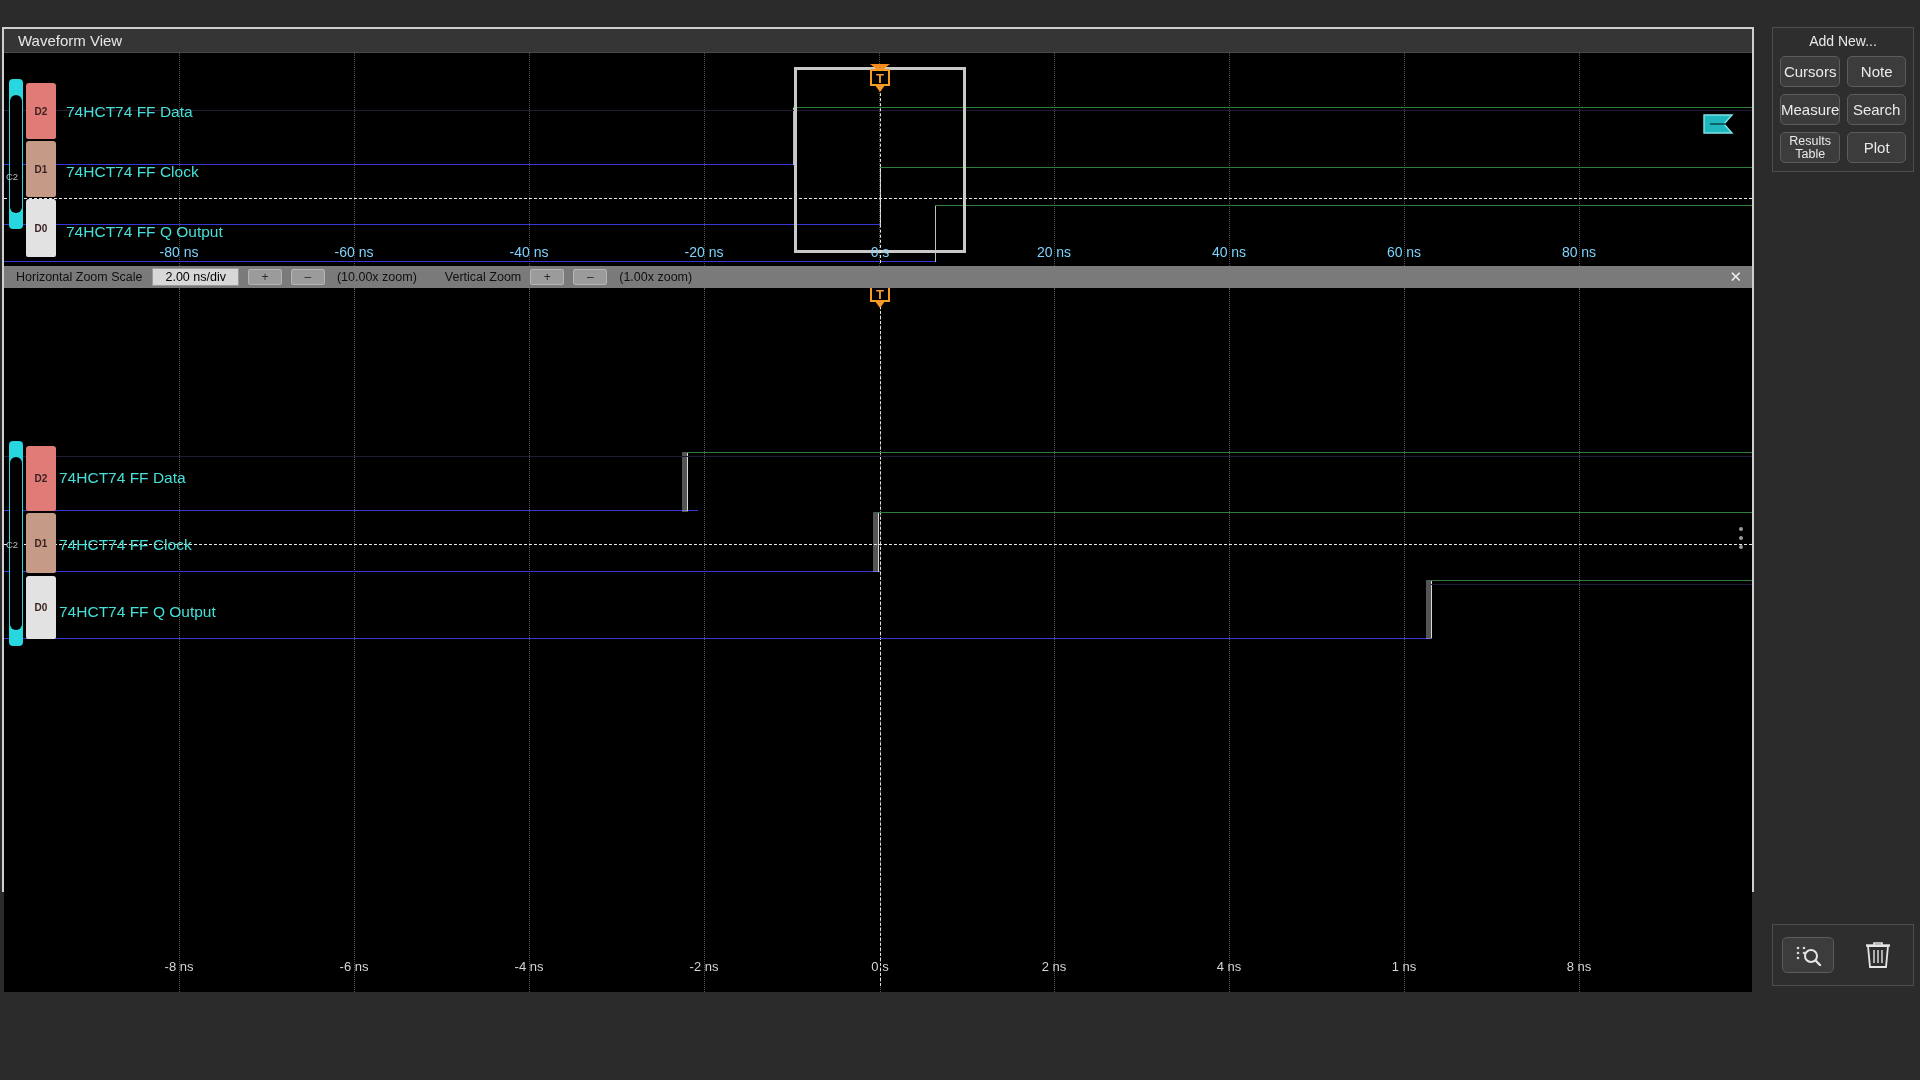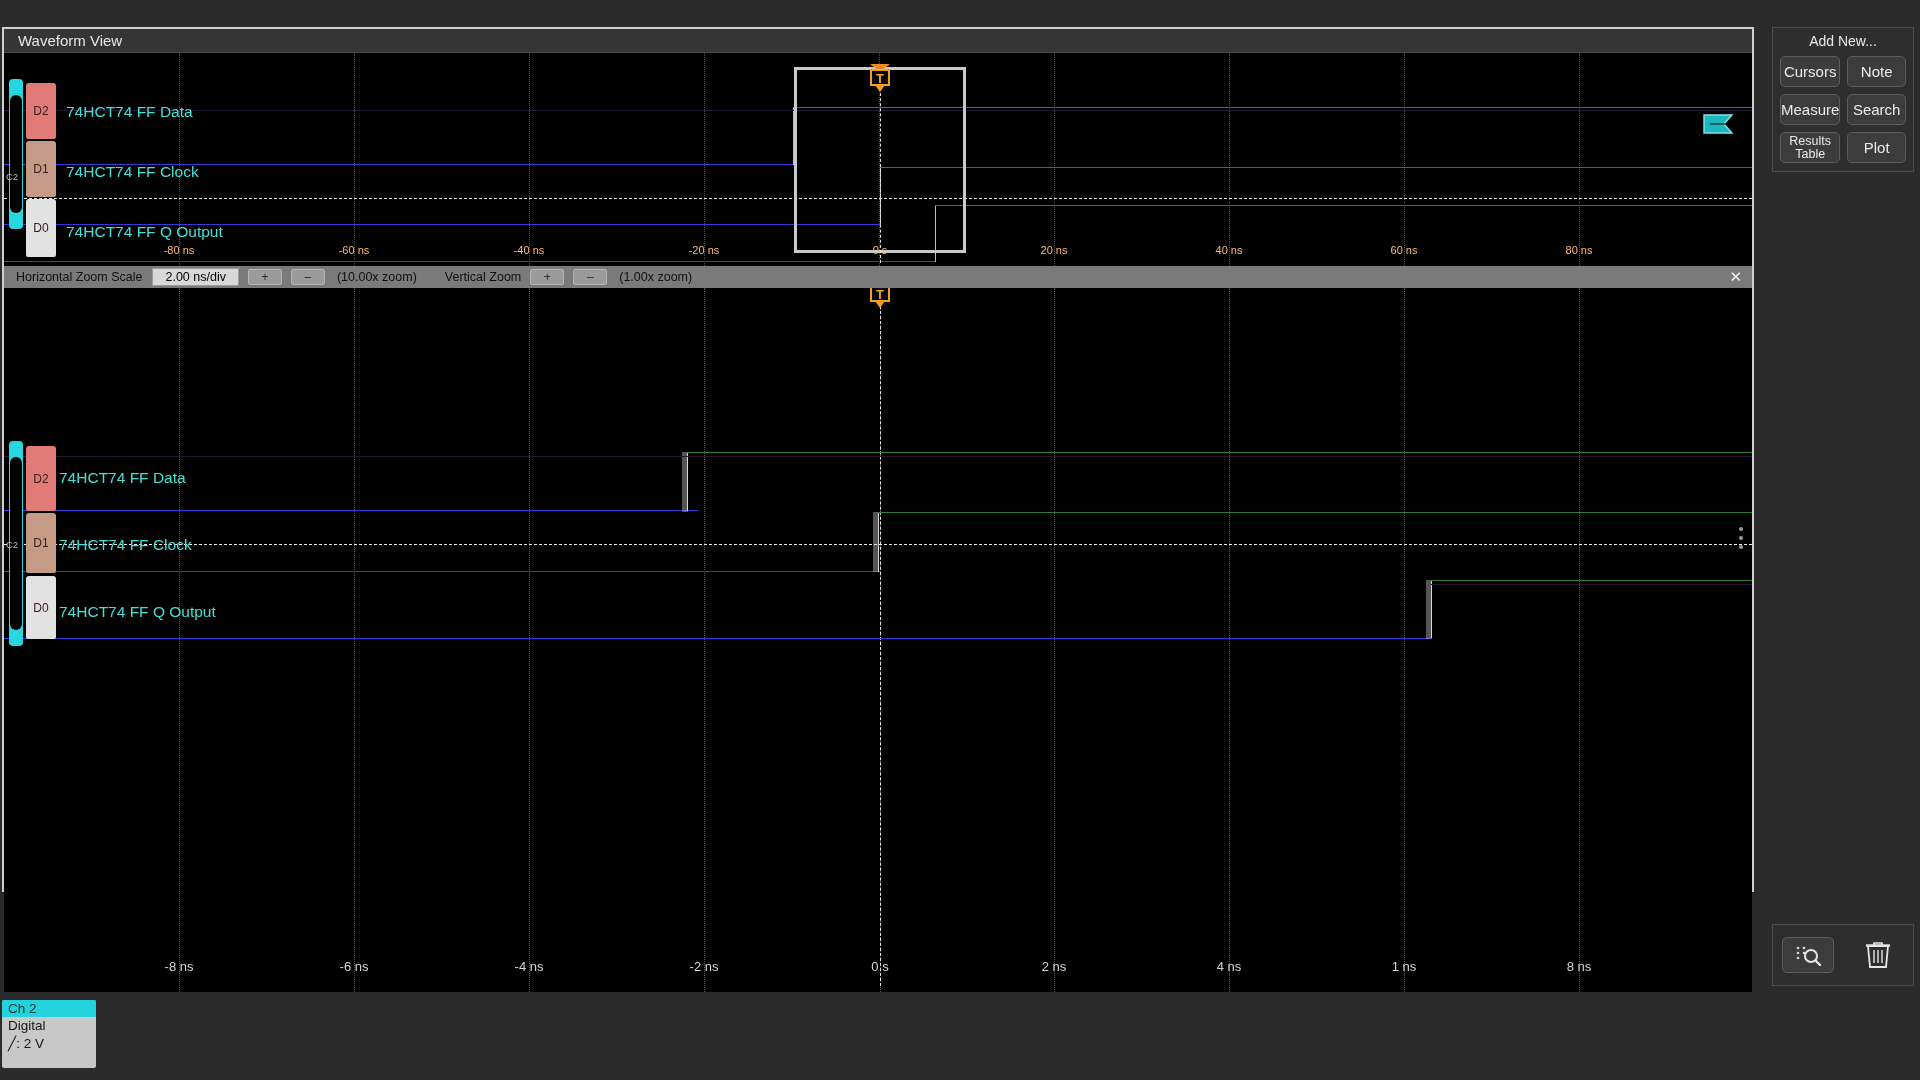--- a/index.html
+++ b/index.html
@@ -45,21 +45,21 @@
   .overview {
     position: absolute; left: 0; top: 24px; width: 100%; height: 213px;
     background: #000;
     overflow: hidden;
   }
   .ov-grid-col {
     position: absolute; top: 0; bottom: 0; width: 0;
     border-left: 1px dotted #6a6a6a; opacity: .75;
   }
   .ov-axis-label {
-    position: absolute; font-size: 11px; color: #fdba74;
+    position: absolute; font-size: 14px; color: #7dd3fc;
     transform: translateX(-50%);
   }
 
   
   .zoombar {
     position: absolute; left: 0; top: 237px; width: 100%; height: 22px;
     background: #7a7a7a;
     display: flex; align-items: center;
     font-size: 12.5px; color: #101010;
   }
@@ -102,21 +102,21 @@
   .edge-glow { position: absolute; width: 6px; background: rgba(200,200,200,.42); }
   .dashed-mid {
     position: absolute; left: 0; right: 0; height: 0;
     border-top: 1px dashed #e8e8e8;
   }
 
   
   .dig-badge {
     position: absolute; width: 30px;
     display: flex; align-items: center; justify-content: center;
-    font-size: 12px; color: #3a2020; font-weight: normal;
+    font-size: 10px; color: #3a2020; font-weight: bold;
     border-radius: 3px 3px 2px 2px;
   }
   .ch-label {
     position: absolute; font-size: 15.5px; color: #45e0d8;
     white-space: nowrap;
   }
   .group-handle {
     position: absolute; width: 14px;
     background: #27d6de; border-radius: 4px;
   }
@@ -402,23 +402,14 @@
         <svg width="28" height="30" viewBox="0 0 28 30">
           <path d="M4 6 L24 6 L22 27 L6 27 Z" fill="none" stroke="#e6e6e6" stroke-width="1.8"></path>
           <path d="M2 5.5 L26 5.5" stroke="#e6e6e6" stroke-width="2.4"></path>
           <path d="M10 10 L10 23 M14 10 L14 23 M18 10 L18 23" stroke="#e6e6e6" stroke-width="1.4"></path>
           <path d="M10 3 L18 3 L18 5.5 L10 5.5 Z" fill="none" stroke="#e6e6e6" stroke-width="1.6"></path>
         </svg>
       </div>
     </div>
   </div>
 
-  <div class="bottombar">
-
-    <div class="ch-badge">
-      <div class="ch-badge-hdr">Ch 2</div>
-      <div class="ch-badge-row">Digital</div>
-      <div class="ch-badge-row">╱: 2 V</div>
-    </div>
-
-  </div>
 
 </div>
 
 </body></html>

